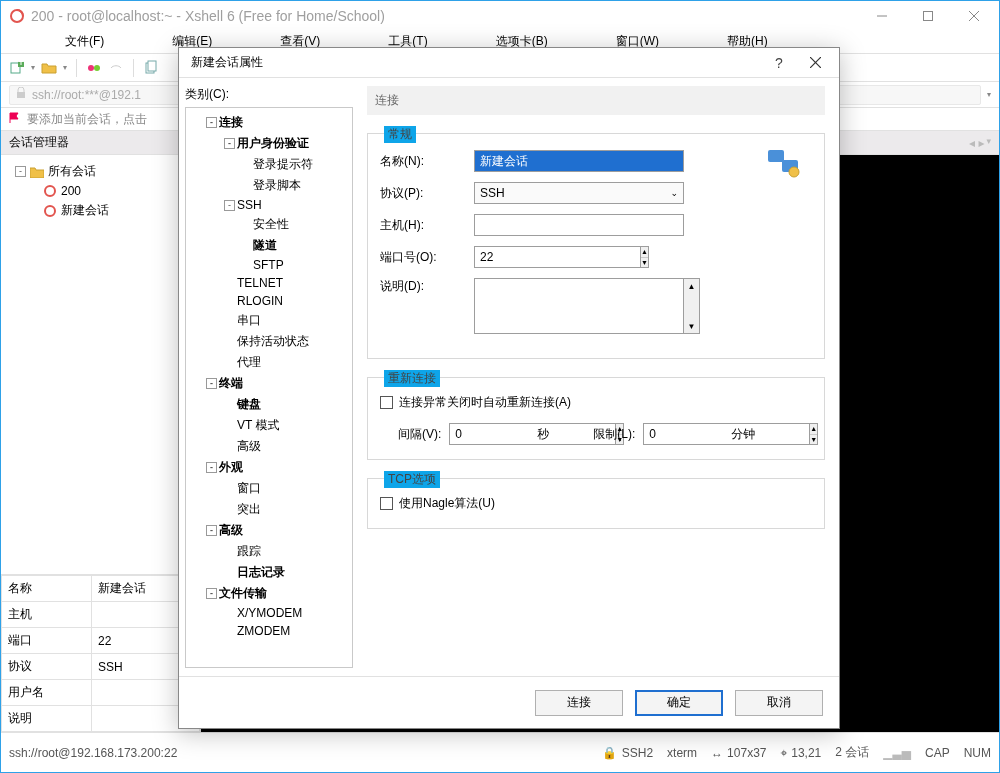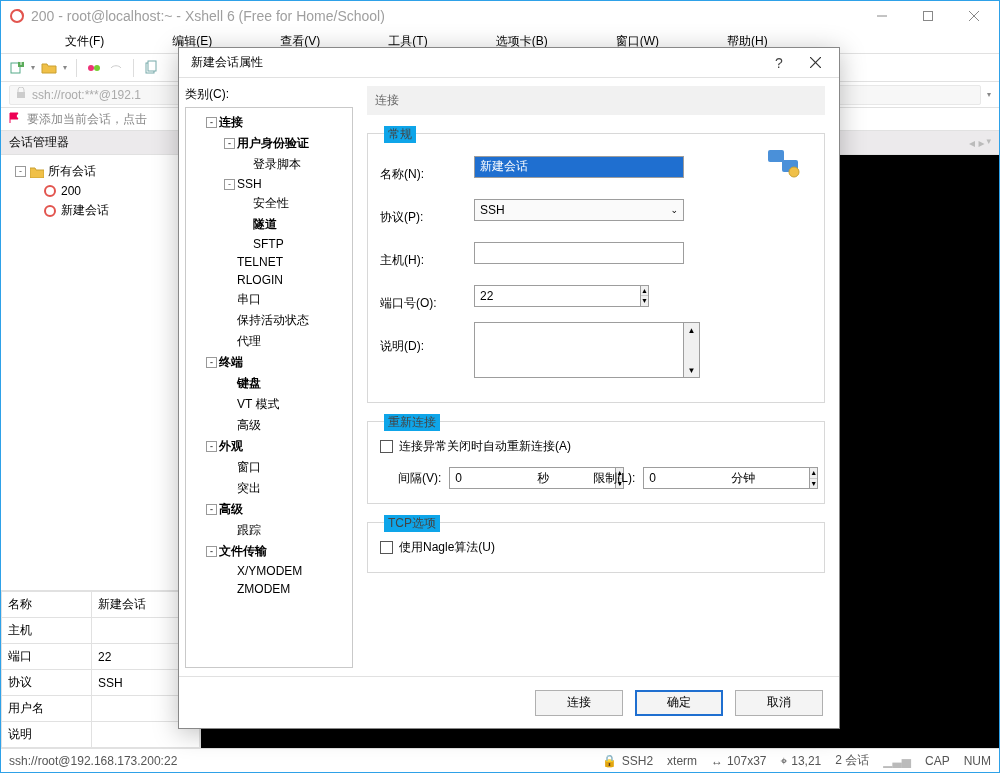--- a/index.html
+++ b/index.html
@@ -37,21 +37,21 @@
 .folder-icon { width: 14px; height: 12px; }
 .swirl-icon { width: 14px; height: 14px; }
 
 .props { border-top: 1px solid #e1e1e1; }
 .props table { width: 100%; border-collapse: collapse; }
 .props td { border: 1px solid #e1e1e1; padding: 4px 6px; height: 22px; }
 .props td:first-child { width: 90px; background: #fff; }
 
 .terminal { flex: 1; background: #000; }
 
-.statusbar { height: 24px; border-top: 1px solid #e1e1e1; display: flex; align-items: center; padding: 0 8px; gap: 14px; font-size: 11.5px; color: #555; }
+.statusbar { height: 40px; border-top: 1px solid #e1e1e1; display: flex; align-items: center; padding: 0 8px; gap: 14px; font-size: 11.5px; color: #555; }
 .statusbar .spacer { flex: 1; }
 .st-item { display: flex; align-items: center; gap: 4px; }
 
 
 .dialog { position: absolute; left: 178px; top: 47px; width: 662px; height: 682px; background: #fff; border: 1px solid #888; box-shadow: 0 4px 24px rgba(0,0,0,0.25); display: flex; flex-direction: column; z-index: 50; }
 .dlg-title { height: 30px; display: flex; align-items: center; padding: 0 6px 0 12px; border-bottom: 1px solid #e1e1e1; }
 .dlg-title .spacer { flex: 1; }
 .dlg-title .hbtn { width: 36px; height: 24px; display: flex; align-items: center; justify-content: center; color: #444; font-size: 14px; }
 
 .dlg-body { flex: 1; display: flex; min-height: 0; }
@@ -66,21 +66,21 @@
 .cat-tree .d2 { padding-left: 36px; }
 .cat-tree .d3 { padding-left: 52px; }
 
 .dlg-right { flex: 1; padding: 8px 14px 0 8px; display: flex; flex-direction: column; gap: 12px; }
 .section-hdr { background: #f1f1f1; padding: 6px 8px; color: #666; }
 
 .group { border: 1px solid #d8d8d8; position: relative; padding: 16px 12px 14px 12px; margin-top: 6px; }
 .group > legend, .group > .legend { position: absolute; top: -8px; left: 8px; background: #0ea5e9; padding: 0 4px; color: #444; margin-left: 8px; }
 
 .form-row { display: flex; align-items: center; margin-bottom: 10px; gap: 8px; }
-.form-row label { width: 86px; margin-top: 16px; }
+.form-row label { width: 86px; }
 .inp { height: 22px; border: 1px solid #9d9d9d; padding: 0 5px; font-size: 12px; }
 .inp.sel { background: #1f6fd0; color: #fff; }
 .inp.name { width: 210px; }
 .select { width: 210px; height: 22px; border: 1px solid #9d9d9d; display: flex; align-items: center; padding: 0 5px; justify-content: space-between; background: #fafafa; }
 .spin { display: flex; width: 80px; }
 .spin .num { flex: 1; height: 22px; border: 1px solid #9d9d9d; padding: 0 5px; }
 .spin .btns { width: 16px; display: flex; flex-direction: column; border: 1px solid #9d9d9d; border-left: none; }
 .spin .btns div { flex: 1; font-size: 7px; display: flex; align-items: center; justify-content: center; background: #f0f0f0; border-bottom: 1px solid #ccc; }
 .spin .btns div:last-child { border-bottom: none; }
 .tarea { width: 210px; height: 56px; border: 1px solid #9d9d9d; resize: none; }
@@ -295,20 +295,24 @@
           <div class="row d1 bold">
             <span class="exp">-</span>
             <span>连接</span>
           </div>
           <div class="row d2 bold">
             <span class="exp">-</span>
             <span>用户身份验证</span>
           </div>
           <div class="row d3">
             <span class="noexp"></span>
+            <span>登录提示符</span>
+          </div>
+          <div class="row d3">
+            <span class="noexp"></span>
             <span>登录脚本</span>
           </div>
           <div class="row d2">
             <span class="exp">-</span>
             <span>SSH</span>
           </div>
           <div class="row d3">
             <span class="noexp"></span>
             <span>安全性</span>
           </div>
@@ -368,20 +372,24 @@
             <span class="noexp"></span>
             <span>突出</span>
           </div>
           <div class="row d1 bold">
             <span class="exp">-</span>
             <span>高级</span>
           </div>
           <div class="row d2">
             <span class="noexp"></span>
             <span>跟踪</span>
+          </div>
+          <div class="row d2 bold">
+            <span class="noexp"></span>
+            <span>日志记录</span>
           </div>
           <div class="row d1 bold">
             <span class="exp">-</span>
             <span>文件传输</span>
           </div>
           <div class="row d2">
             <span class="noexp"></span>
             <span>X/YMODEM</span>
           </div>
           <div class="row d2">

